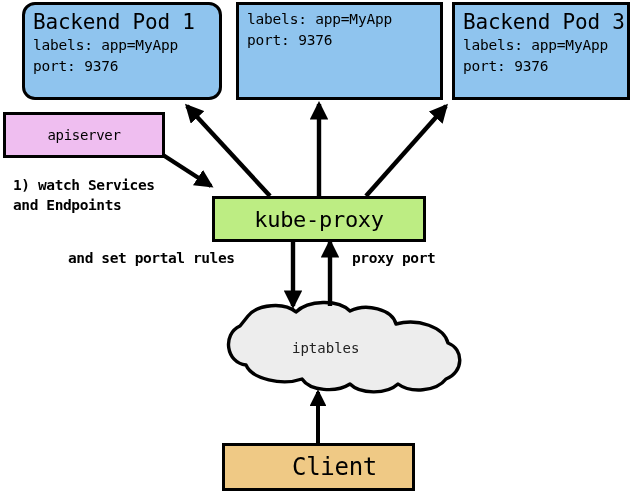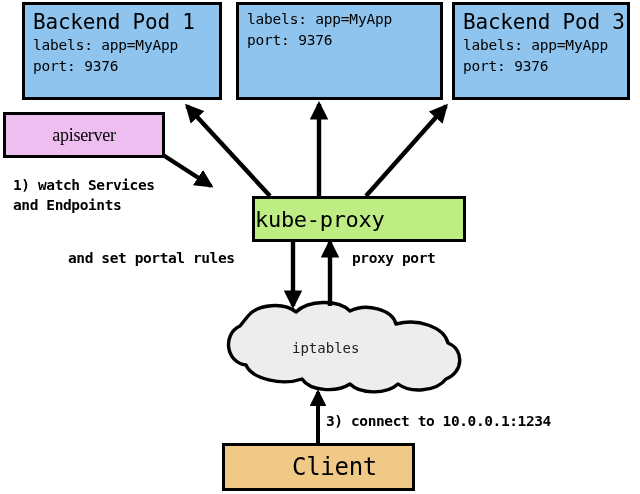--- a/index.html
+++ b/index.html
@@ -48,31 +48,30 @@
     white-space: nowrap;
     letter-spacing: -0.2px;
   }
   .apiserver {
     background: #EFBEF0;
     display: flex;
     align-items: center;
     justify-content: center;
   }
   .apiserver-label {
-    font-size: 18px;
+    font-size: 14px;
     color: #000000;
     white-space: nowrap;
     letter-spacing: -0.3px;
-    font-family: Liberation Serif, serif;
   }
   .kubeproxy {
     background: #BDED83;
     display: flex;
     align-items: center;
-    margin-left: 40px;
+    justify-content: center;
   }
   .kubeproxy-label {
     font-size: 22px;
     color: #000000;
     white-space: nowrap;
     letter-spacing: -0.3px;
   }
   .client {
     background: #EFC985;
     display: flex;
@@ -140,21 +139,21 @@
 
     <line x1="366" y1="196" x2="446" y2="106" stroke="#000000" stroke-width="4.4" marker-end="url(#arrow)"></line>
 
     <line x1="293" y1="241" x2="293" y2="306" stroke="#000000" stroke-width="4.4" marker-end="url(#arrow)"></line>
 
     <line x1="330" y1="306" x2="330" y2="242" stroke="#000000" stroke-width="4.4" marker-end="url(#arrow)"></line>
 
     <line x1="318" y1="443" x2="318" y2="392" stroke="#000000" stroke-width="4.0" marker-end="url(#arrow)"></line>
   </svg>
 
-  <div class="node pod" style="left:22px; top:2px; width:200px; height:98px;">
+  <div class="node pod" style="left:22px; top:2px; width:200px; height:98px;border-radius:13px;">
     <div class="pod-title">Backend Pod 1</div>
     <div class="pod-line">labels: app=MyApp</div>
     <div class="pod-line">port: 9376</div>
   </div>
 
   <div class="node pod" style="left:236px; top:2px; width:207px; height:98px;">
     <div class="pod-line">labels: app=MyApp</div>
     <div class="pod-line">port: 9376</div>
   </div>
 
@@ -180,22 +179,19 @@
 
   <div class="edge-label" style="left:13px; top:175px;">
     <div>1) watch Services</div>
     <div>and Endpoints</div>
   </div>
 
   <div class="edge-label" style="left:68px; top:248px;">
     <div>and set portal rules</div>
   </div>
 
-  <div class="edge-label" style="left:326px; top:411px;">
-    <div>3) connect to 10.0.0.1:1234</div>
-  </div>
 
   <div class="edge-label" style="left:352px; top:248px;">
     <div>proxy port</div>
   </div>
 
 
 </div>
 
 </body></html>

